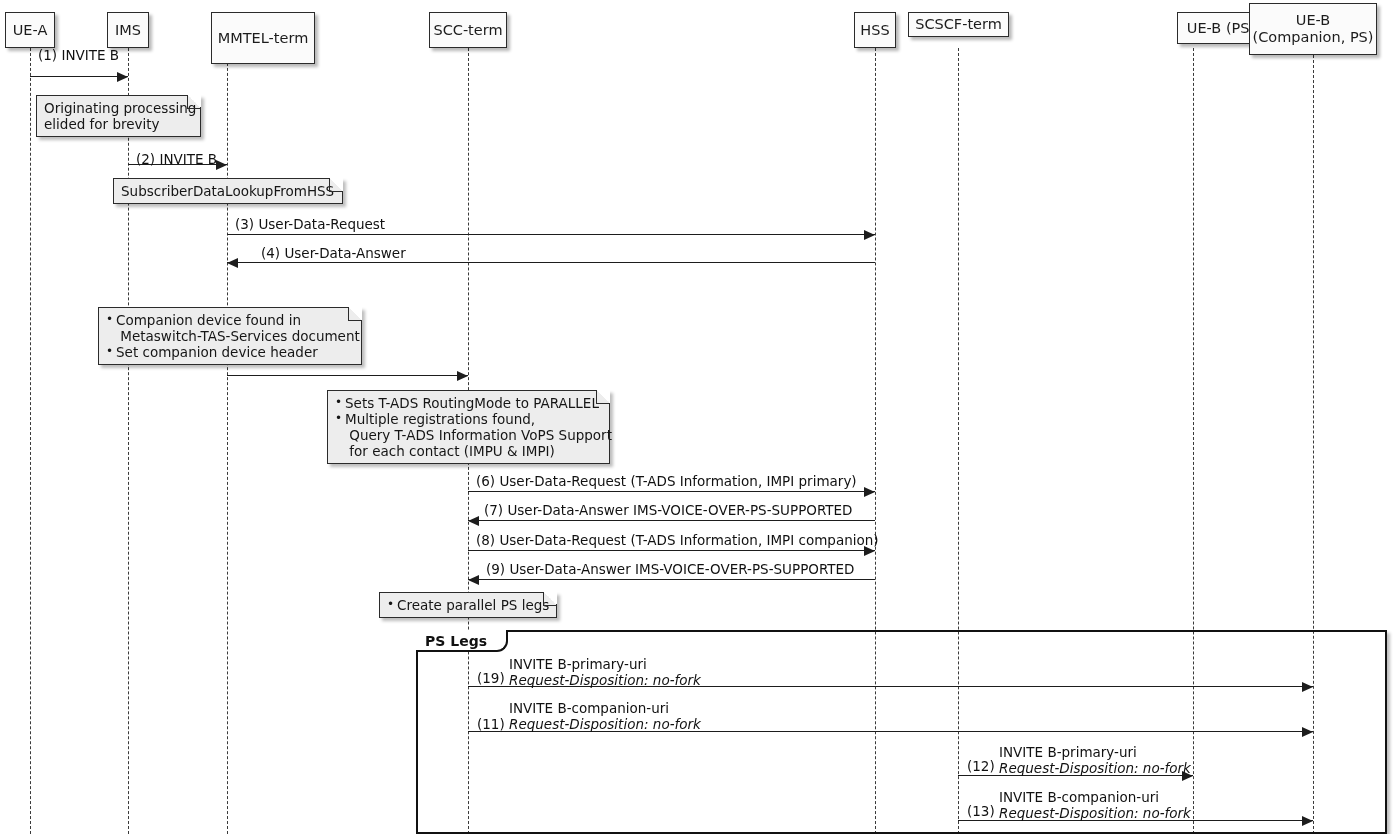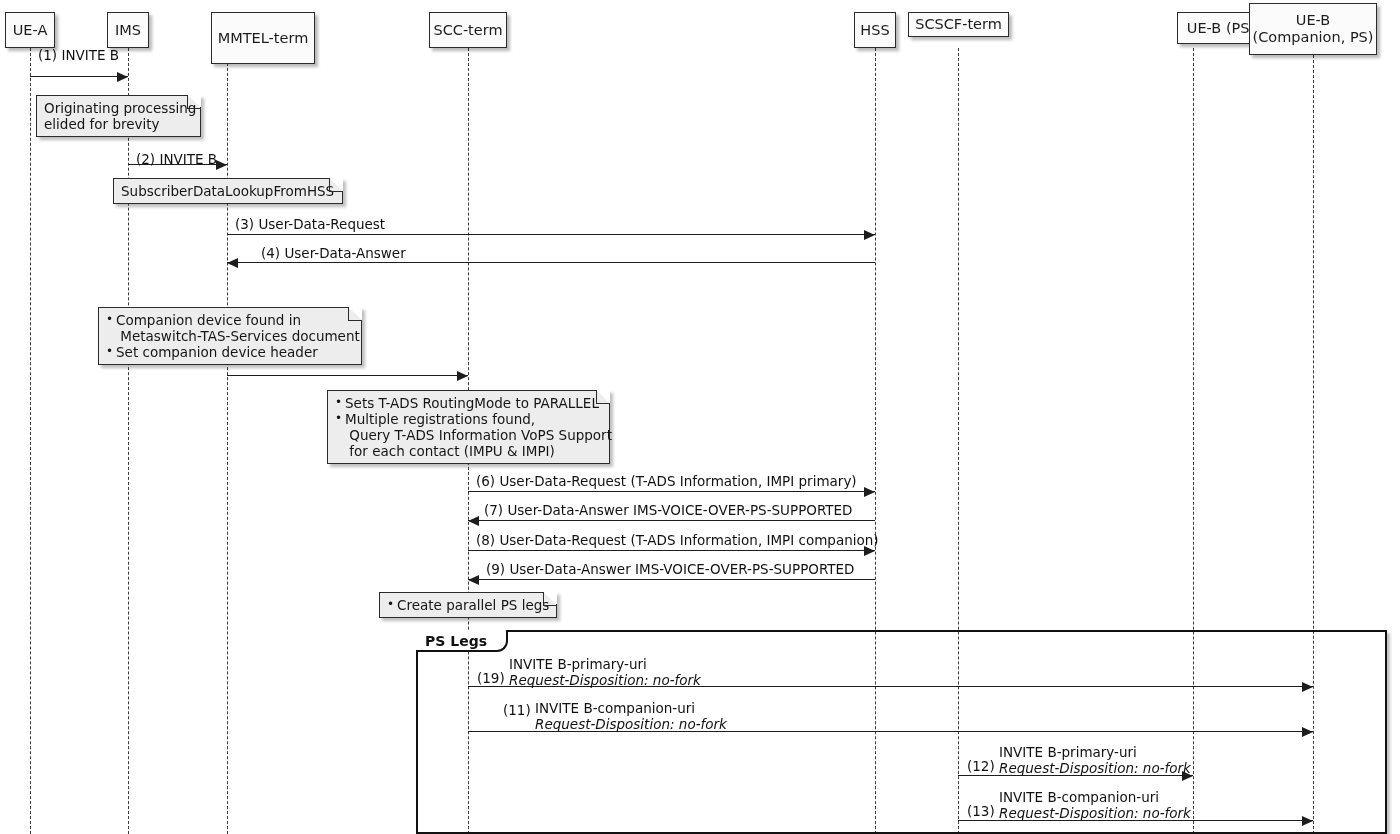--- a/index.html
+++ b/index.html
@@ -209,21 +209,21 @@
     <div class="arrowhead right" style="top: 545.5px; left: 864px;"></div>
     <div class="msg-label" style="left: 476px; top: 533px;"><span>(8) User-Data-Request (T-ADS Information, IMPI companion)</span></div>
     <div class="msg-line" style="left: 468px; top: 579px; width: 407px;"></div>
     <div class="arrowhead left" style="top: 574.5px; left: 468px;"></div>
     <div class="msg-label" style="left: 486px; top: 562px;"><span>(9) User-Data-Answer IMS-VOICE-OVER-PS-SUPPORTED</span></div>
     <div class="msg-line" style="left: 468px; top: 686px; width: 845px;"></div>
     <div class="arrowhead right" style="top: 681.5px; left: 1302px;"></div>
     <div class="msg-label two-line" style="left: 477px; top: 657px;"><span class="lbl-num" style="padding-bottom: 2px;">(19) </span><span class="lbl-txt"><div>INVITE B-primary-uri</div><div class="ital">Request-Disposition: no-fork</div></span></div>
     <div class="msg-line" style="left: 468px; top: 731px; width: 845px;"></div>
     <div class="arrowhead right" style="top: 726.5px; left: 1302px;"></div>
-    <div class="msg-label two-line" style="left: 477px; top: 701px;"><span class="lbl-num" style="padding-bottom: 14px; margin-left: 26px;">(11) </span><span class="lbl-txt"><div>INVITE B-companion-uri</div><div class="ital">Request-Disposition: no-fork</div></span></div>
+    <div class="msg-label two-line" style="left: 477px; top: 701px;"><span class="lbl-num" style="padding-bottom: 0;">(11) </span><span class="lbl-txt"><div>INVITE B-companion-uri</div><div class="ital">Request-Disposition: no-fork</div></span></div>
     <div class="msg-line" style="left: 958px; top: 775px; width: 235px;"></div>
     <div class="arrowhead right" style="top: 770.5px; left: 1182px;"></div>
     <div class="msg-label two-line" style="left: 967px; top: 745px;"><span class="lbl-num" style="padding-bottom: 2px;">(12) </span><span class="lbl-txt"><div>INVITE B-primary-uri</div><div class="ital">Request-Disposition: no-fork</div></span></div>
     <div class="msg-line" style="left: 958px; top: 820px; width: 355px;"></div>
     <div class="arrowhead right" style="top: 815.5px; left: 1302px;"></div>
     <div class="msg-label two-line" style="left: 967px; top: 790px;"><span class="lbl-num" style="padding-bottom: 2px;">(13) </span><span class="lbl-txt"><div>INVITE B-companion-uri</div><div class="ital">Request-Disposition: no-fork</div></span></div>
     <div class="note" style="left: 36px; top: 95px; width: 165px; min-height: 40px;"><div class="plain">Originating processing
 elided for brevity</div><div class="fold"></div></div>
     <div class="note" style="left: 113px; top: 178px; width: 230px; min-height: 26px;"><div class="plain">SubscriberDataLookupFromHSS</div><div class="fold"></div></div>
     <div class="note" style="left: 98px; top: 275px; width: 264px; min-height: 52px; margin-top: 32px;"><ul><li>Companion device found in

